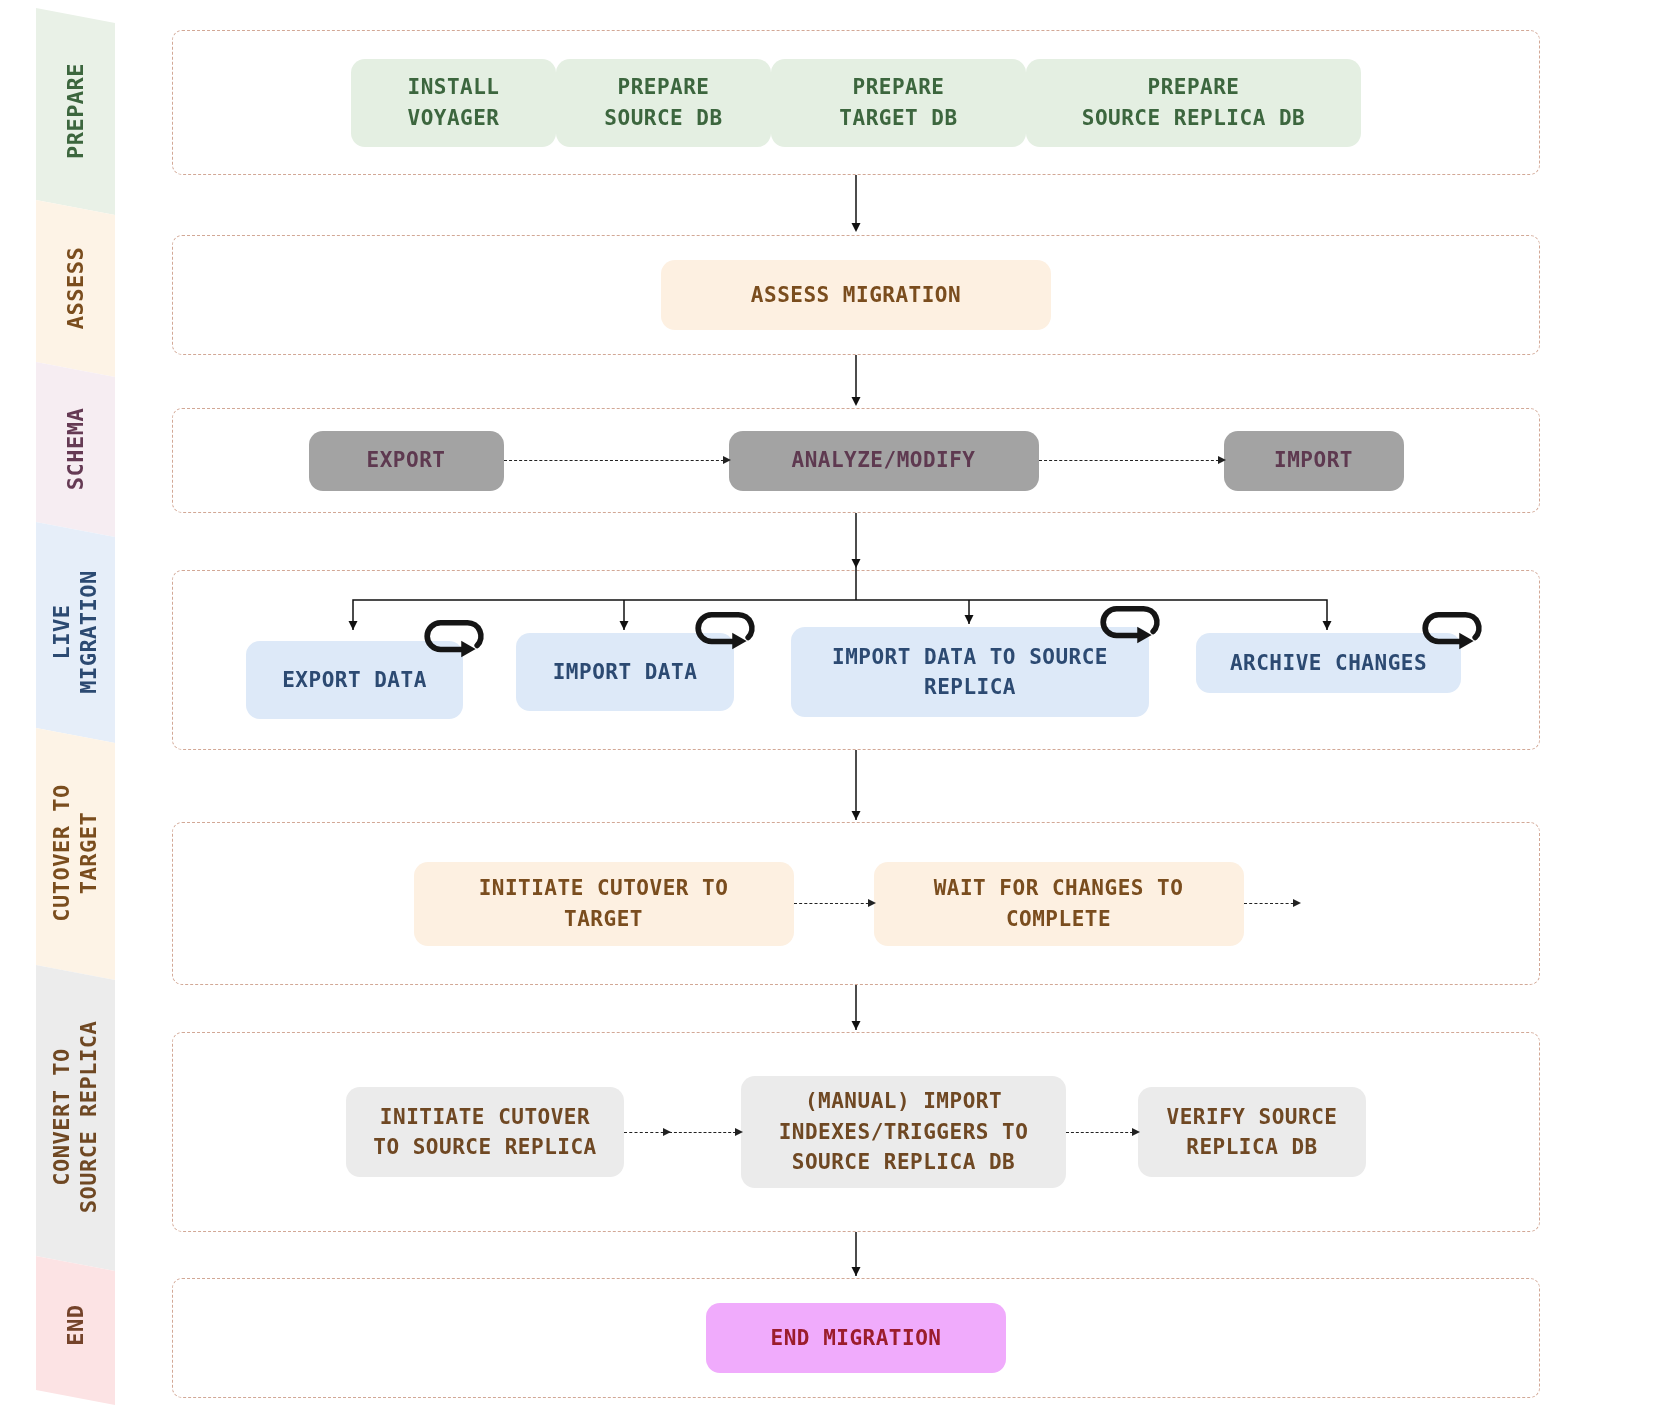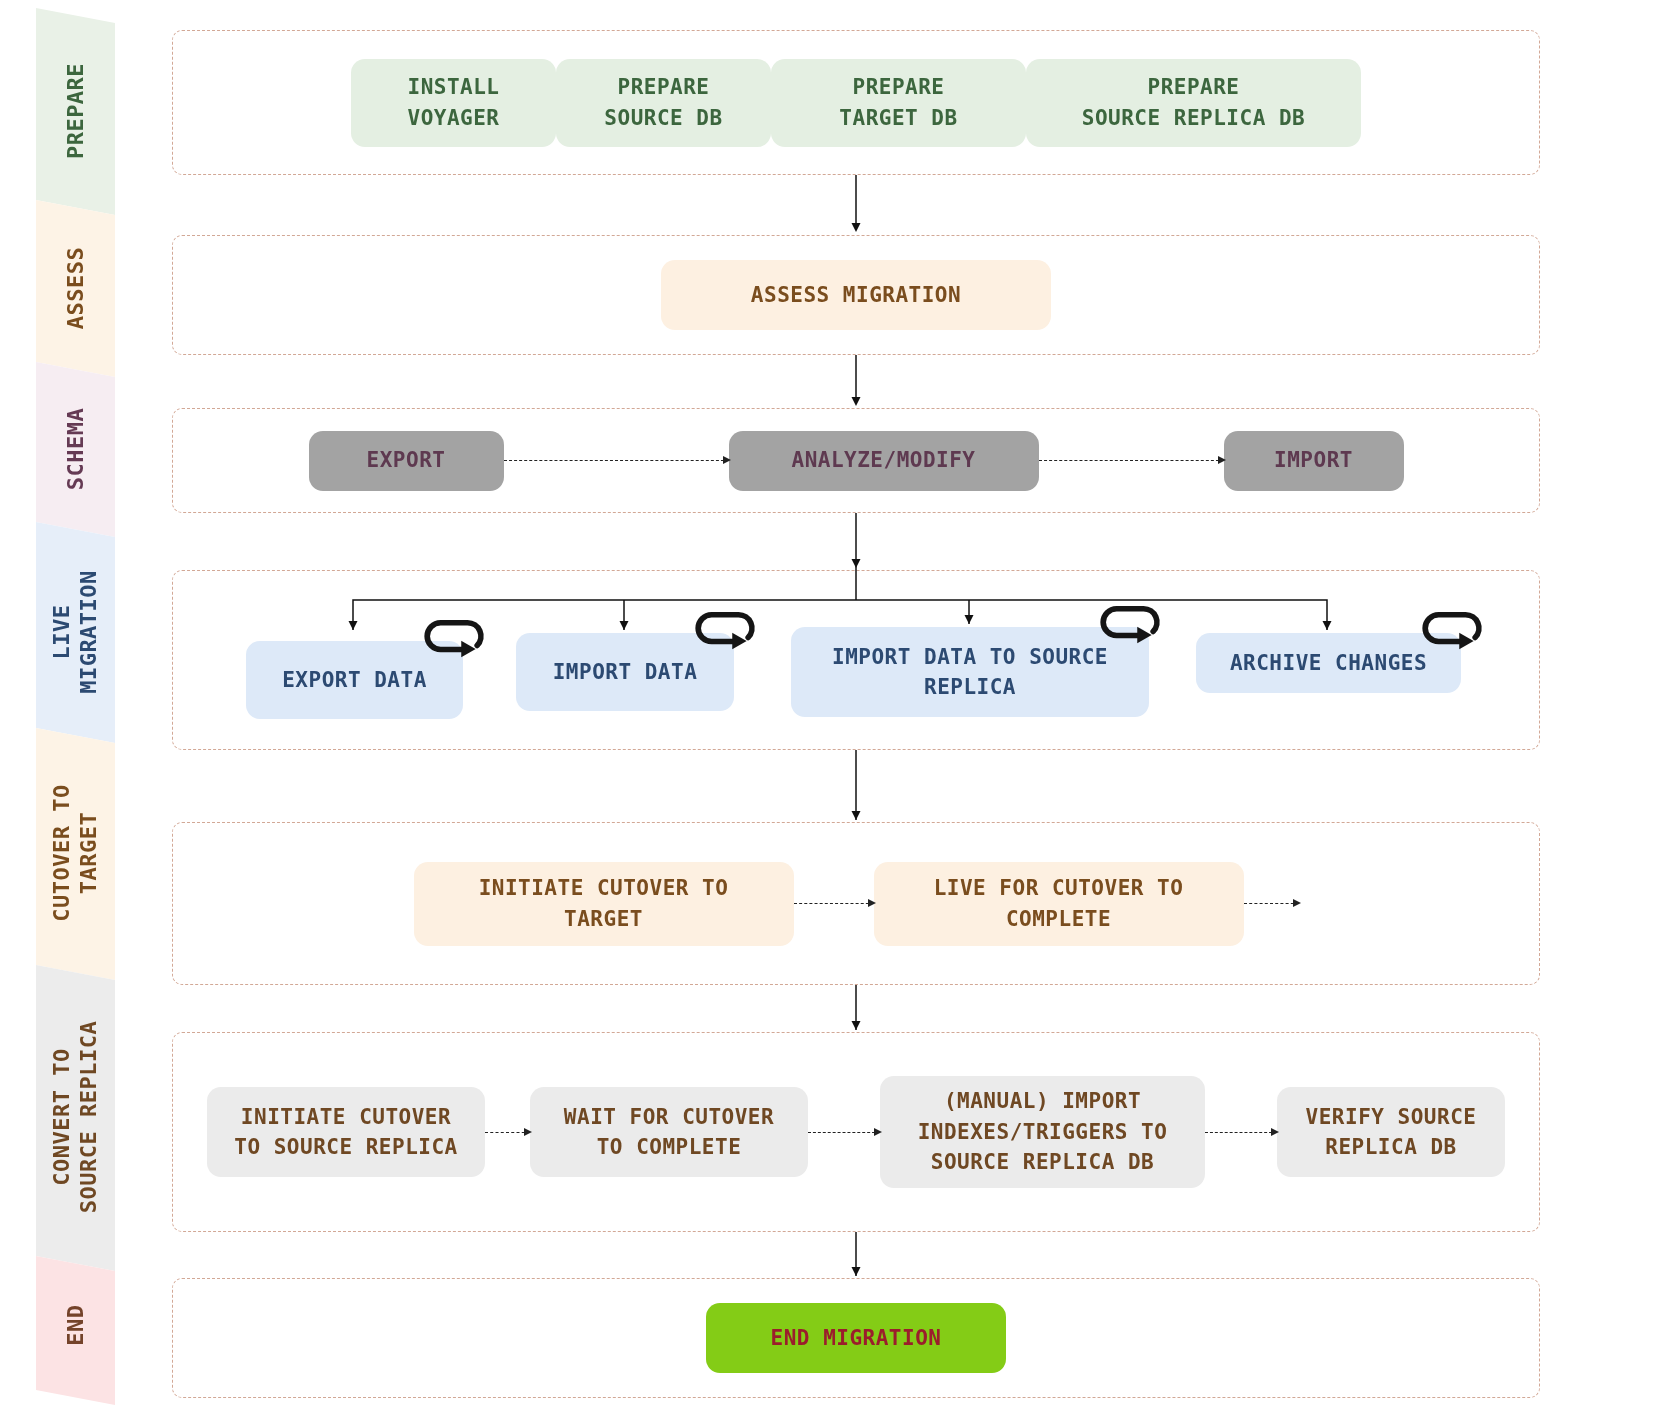--- a/index.html
+++ b/index.html
@@ -14,21 +14,21 @@
        box-sizing:border-box;display:flex;align-items:center;justify-content:center;}
   .row.evenly{justify-content:center;}
   .box{border-radius:14px;display:flex;align-items:center;justify-content:center;
        font-weight:700;font-size:21px;line-height:1.45;letter-spacing:.5px;
        white-space:pre-line;text-align:center;box-sizing:border-box;padding:10px 20px;}
   .green{background:#e4efe2;color:#3c663e;}
   .cream{background:#fdf0e1;color:#7a4d1e;}
   .plum{background:#a3a3a3;color:#5e3950;}
   .blue{background:#dde9f8;color:#2c4a72;}
   .gray{background:#ebebeb;color:#6f4823;}
-  .red{background:#84cc16;color:#9b1d2c;}
+  .red{background:#f0abfc;color:#9b1d2c;}
   .hconn{position:relative;height:0;border-top:1.6px dashed #222;flex:0 0 auto;}
   .hconn::after{content:"";position:absolute;right:-2px;top:-5px;width:0;height:0;
                 border-left:8px solid #222;border-top:4.5px solid transparent;border-bottom:4.5px solid transparent;}
   .livebox-wrap{position:absolute;}
   .livebox-wrap .box{width:100%;height:100%;}
   .loop{position:absolute;top:-38px;right:-24px;width:66px;height:58px;}
   .arrows-svg{position:absolute;left:0;top:0;pointer-events:none;}
 </style>
 </head>
 <body>
@@ -116,31 +116,29 @@
           <path d="M39 36.5 L53 44.5 L39 52.5 Z" fill="#151515"></path>
         </svg>
       </span>
     </div>
   </div>
 
   <div class="row" style="top:822px;height:163px">
     <div class="box cream" style="width:380px;height:84px">INITIATE CUTOVER TO
 TARGET</div>
     <div class="hconn" style="width:80px"></div>
-    <div class="box cream" style="width:370px;height:84px">LIVE FOR CUTOVER TO
+    <div class="box cream" style="width:370px;height:84px">WAIT FOR CHANGES TO
 COMPLETE</div>
     <div class="hconn" style="width:55px"></div>
   </div>
 
   <div class="row" style="top:1032px;height:200px">
     <div class="box gray" style="width:278px;height:90px">INITIATE CUTOVER
 TO SOURCE REPLICA</div>
     <div class="hconn" style="width:45px"></div>
-    <div class="box gray" style="width:278px;height:90px">WAIT FOR CUTOVER
-TO COMPLETE</div>
     <div class="hconn" style="width:72px"></div>
     <div class="box gray" style="width:325px;height:112px">(MANUAL) IMPORT
 INDEXES/TRIGGERS TO
 SOURCE REPLICA DB</div>
     <div class="hconn" style="width:72px"></div>
     <div class="box gray" style="width:228px;height:90px">VERIFY SOURCE
 REPLICA DB</div>
   </div>
 
   <div class="row" style="top:1278px;height:120px">

